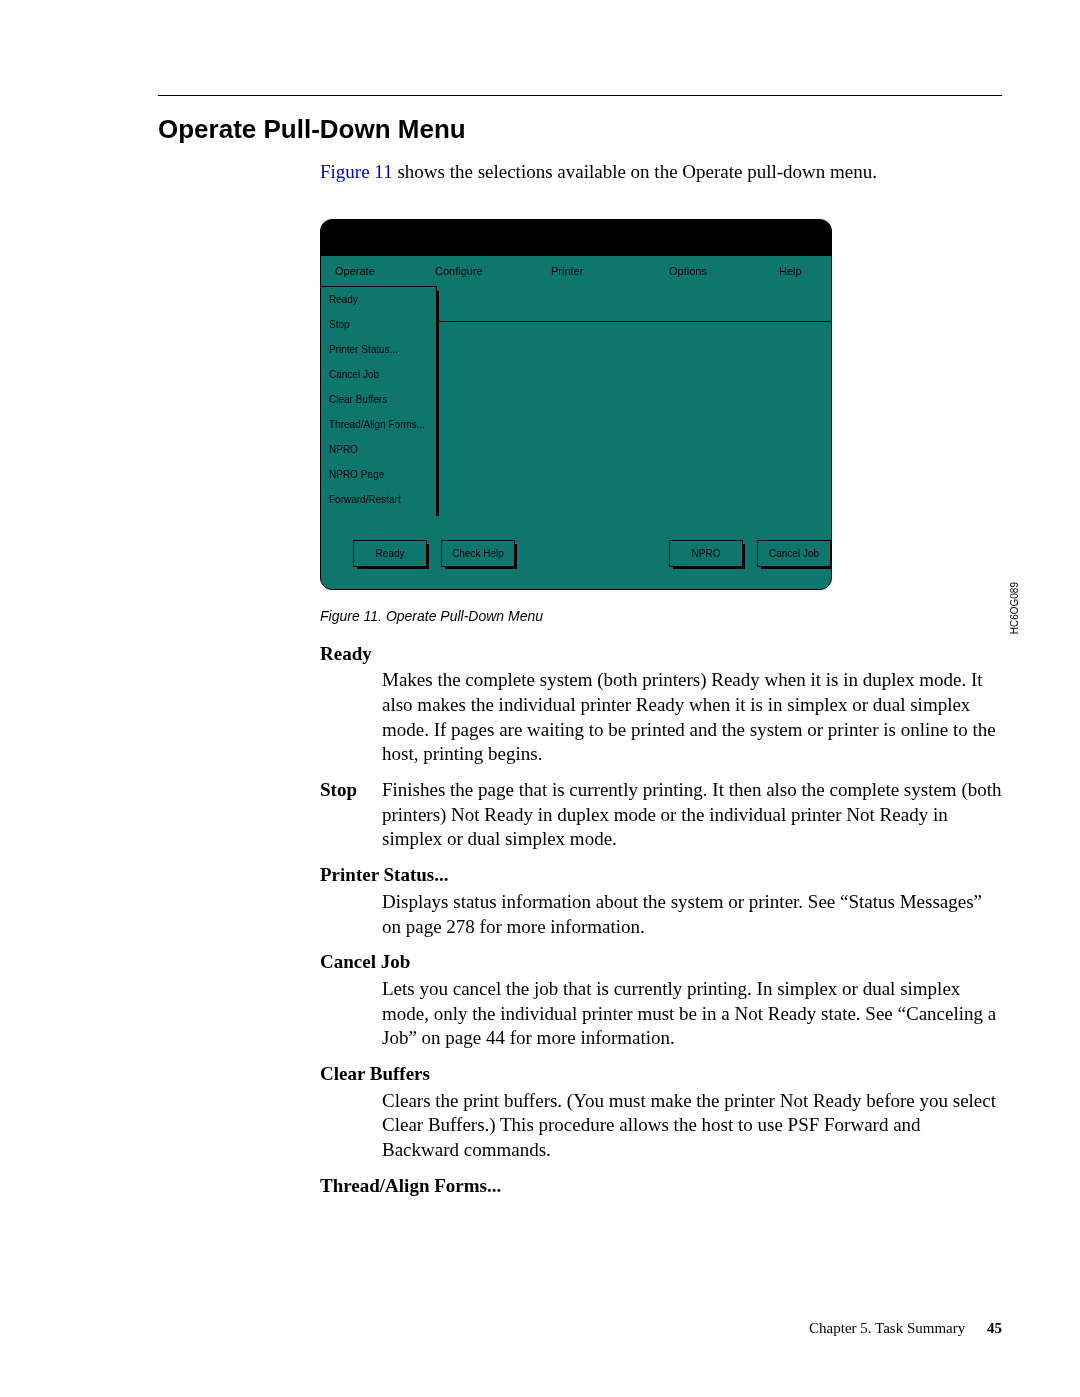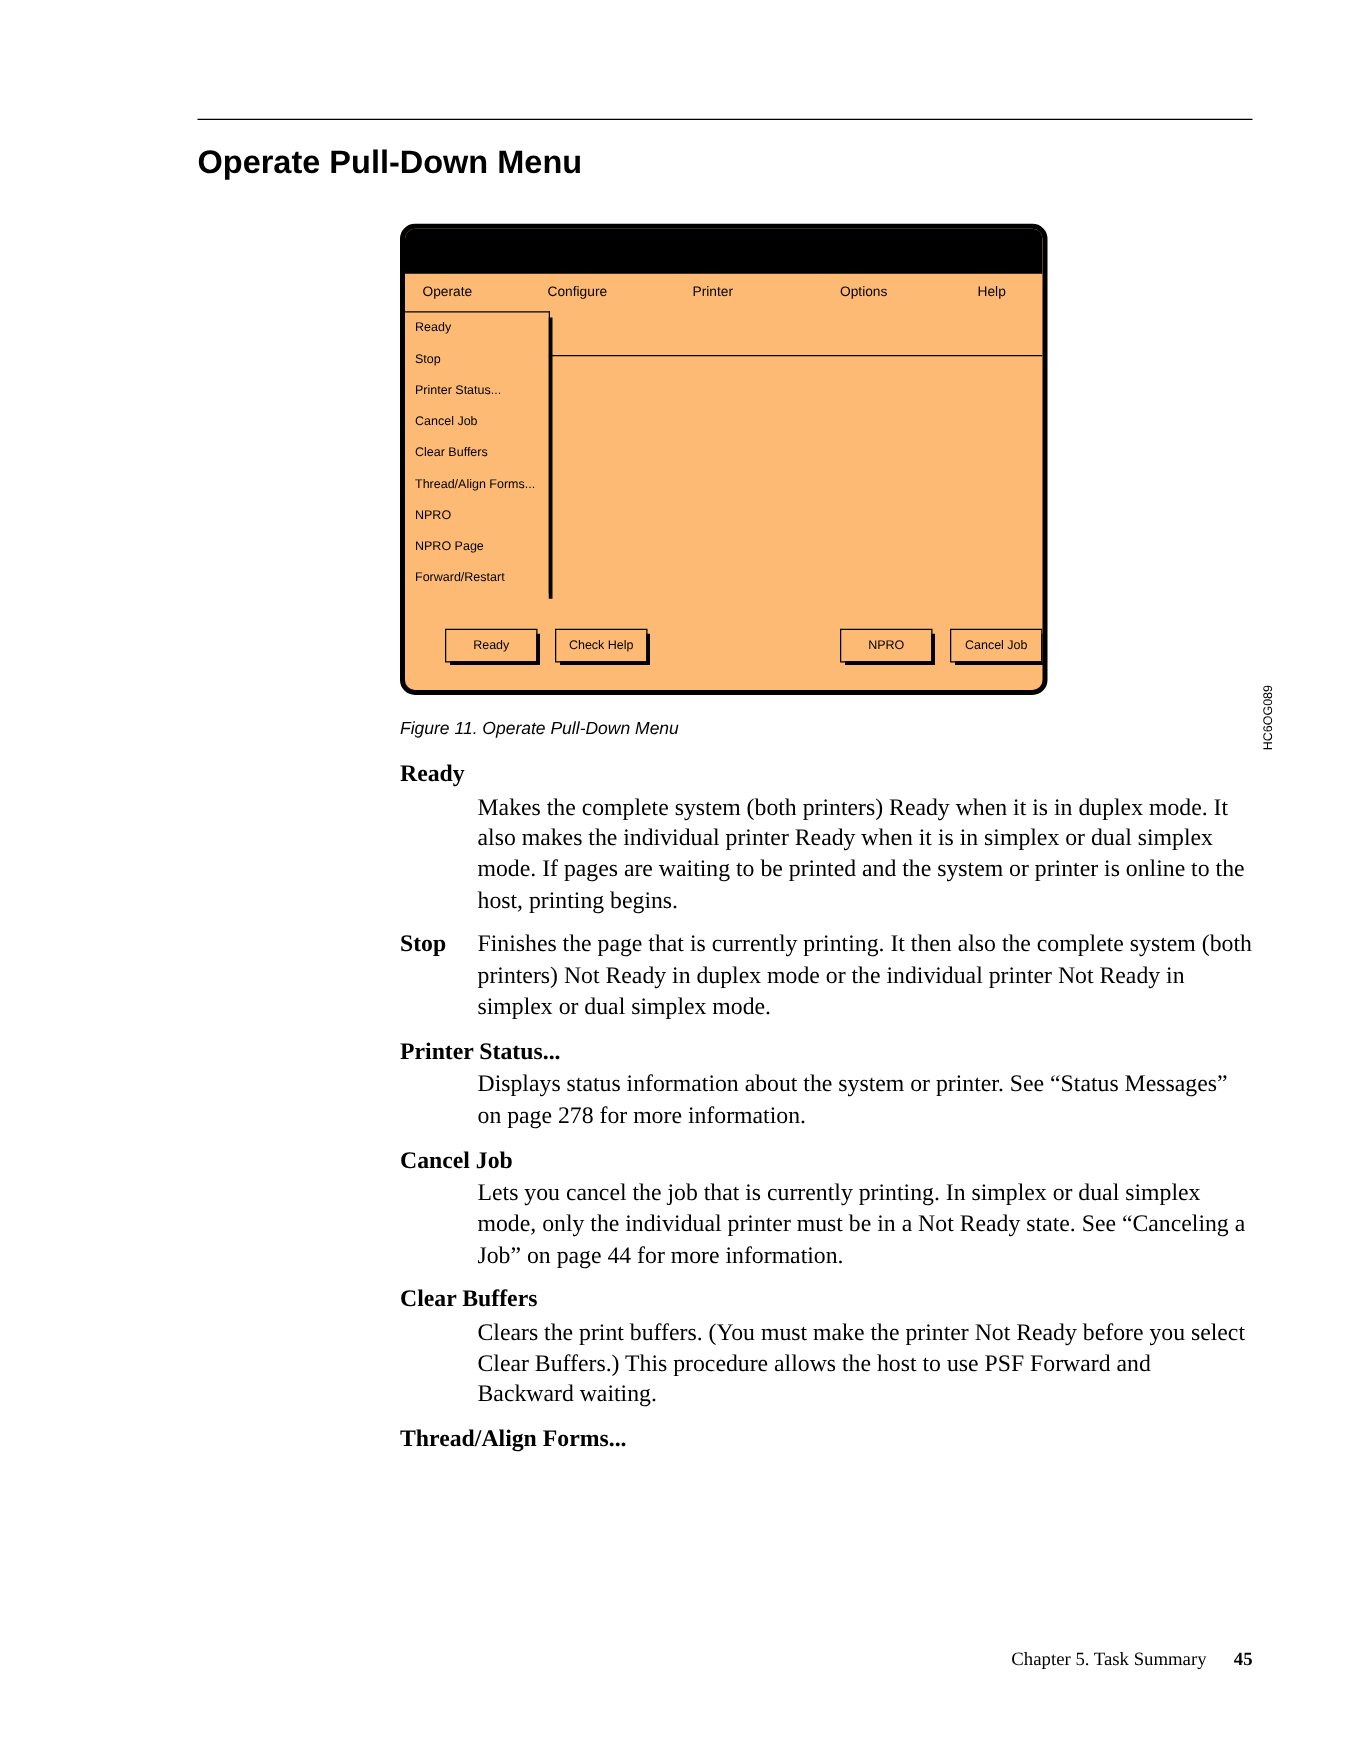--- a/index.html
+++ b/index.html
@@ -35,25 +35,25 @@
   }
   .link {
     color: #0000cc;
   }
   .figure-wrap {
     margin: 34px 0 0 162px;
     position: relative;
   }
   .window {
     width: 510px;
-    border: 4px solid #000000;
+    border: 1px solid #000000;
     border-radius: 12px;
     overflow: hidden;
     position: relative;
-    background: #fdba74;
+    background: #0f766e;
   }
   .titlebar {
     height: 36px;
     background: #000;
   }
   .menubar {
     display: flex;
     font-family: Arial, Helvetica, sans-serif;
     font-size: 11px;
     padding: 9px 0 9px 0;
@@ -184,20 +184,23 @@
     right: 0;
   }
 </style>
 </head>
 <body>
 
 <div class="page">
   <hr class="hr-top">
   <h2 class="section-title">Operate Pull-Down Menu</h2>
 
+  <div class="intro-line">
+    <span class="link">Figure 11</span><span> shows the selections available on the Operate pull-down menu.</span>
+  </div>
 
   <div class="figure-wrap">
     <div class="window">
       <div class="titlebar"></div>
 
       <div class="window-body">
         <div class="menubar">
           <div class="menu-operate">Operate</div>
           <div class="menu-configure">Configure</div>
           <div class="menu-analyze">Printer</div>
@@ -252,21 +255,21 @@
       <div class="body-indent">Displays status information about the system or printer. See “Status Messages” on page 278 for more information.</div>
     </div>
 
     <div class="def-stack">
       <div class="term-line">Cancel Job</div>
       <div class="body-indent">Lets you cancel the job that is currently printing. In simplex or dual simplex mode, only the individual printer must be in a Not Ready state. See “Canceling a Job” on page 44 for more information.</div>
     </div>
 
     <div class="def-stack">
       <div class="term-line">Clear Buffers</div>
-      <div class="body-indent">Clears the print buffers. (You must make the printer Not Ready before you select Clear Buffers.) This procedure allows the host to use PSF Forward and Backward waiting.</div>
+      <div class="body-indent">Clears the print buffers. (You must make the printer Not Ready before you select Clear Buffers.) This procedure allows the host to use PSF Forward and Backward commands.</div>
     </div>
 
     <div class="def-stack">
       <div class="term-line">Thread/Align Forms...</div>
     </div>
 
   </div>
 
   <div class="footer">
     <span>Chapter 5. Task Summary</span>

